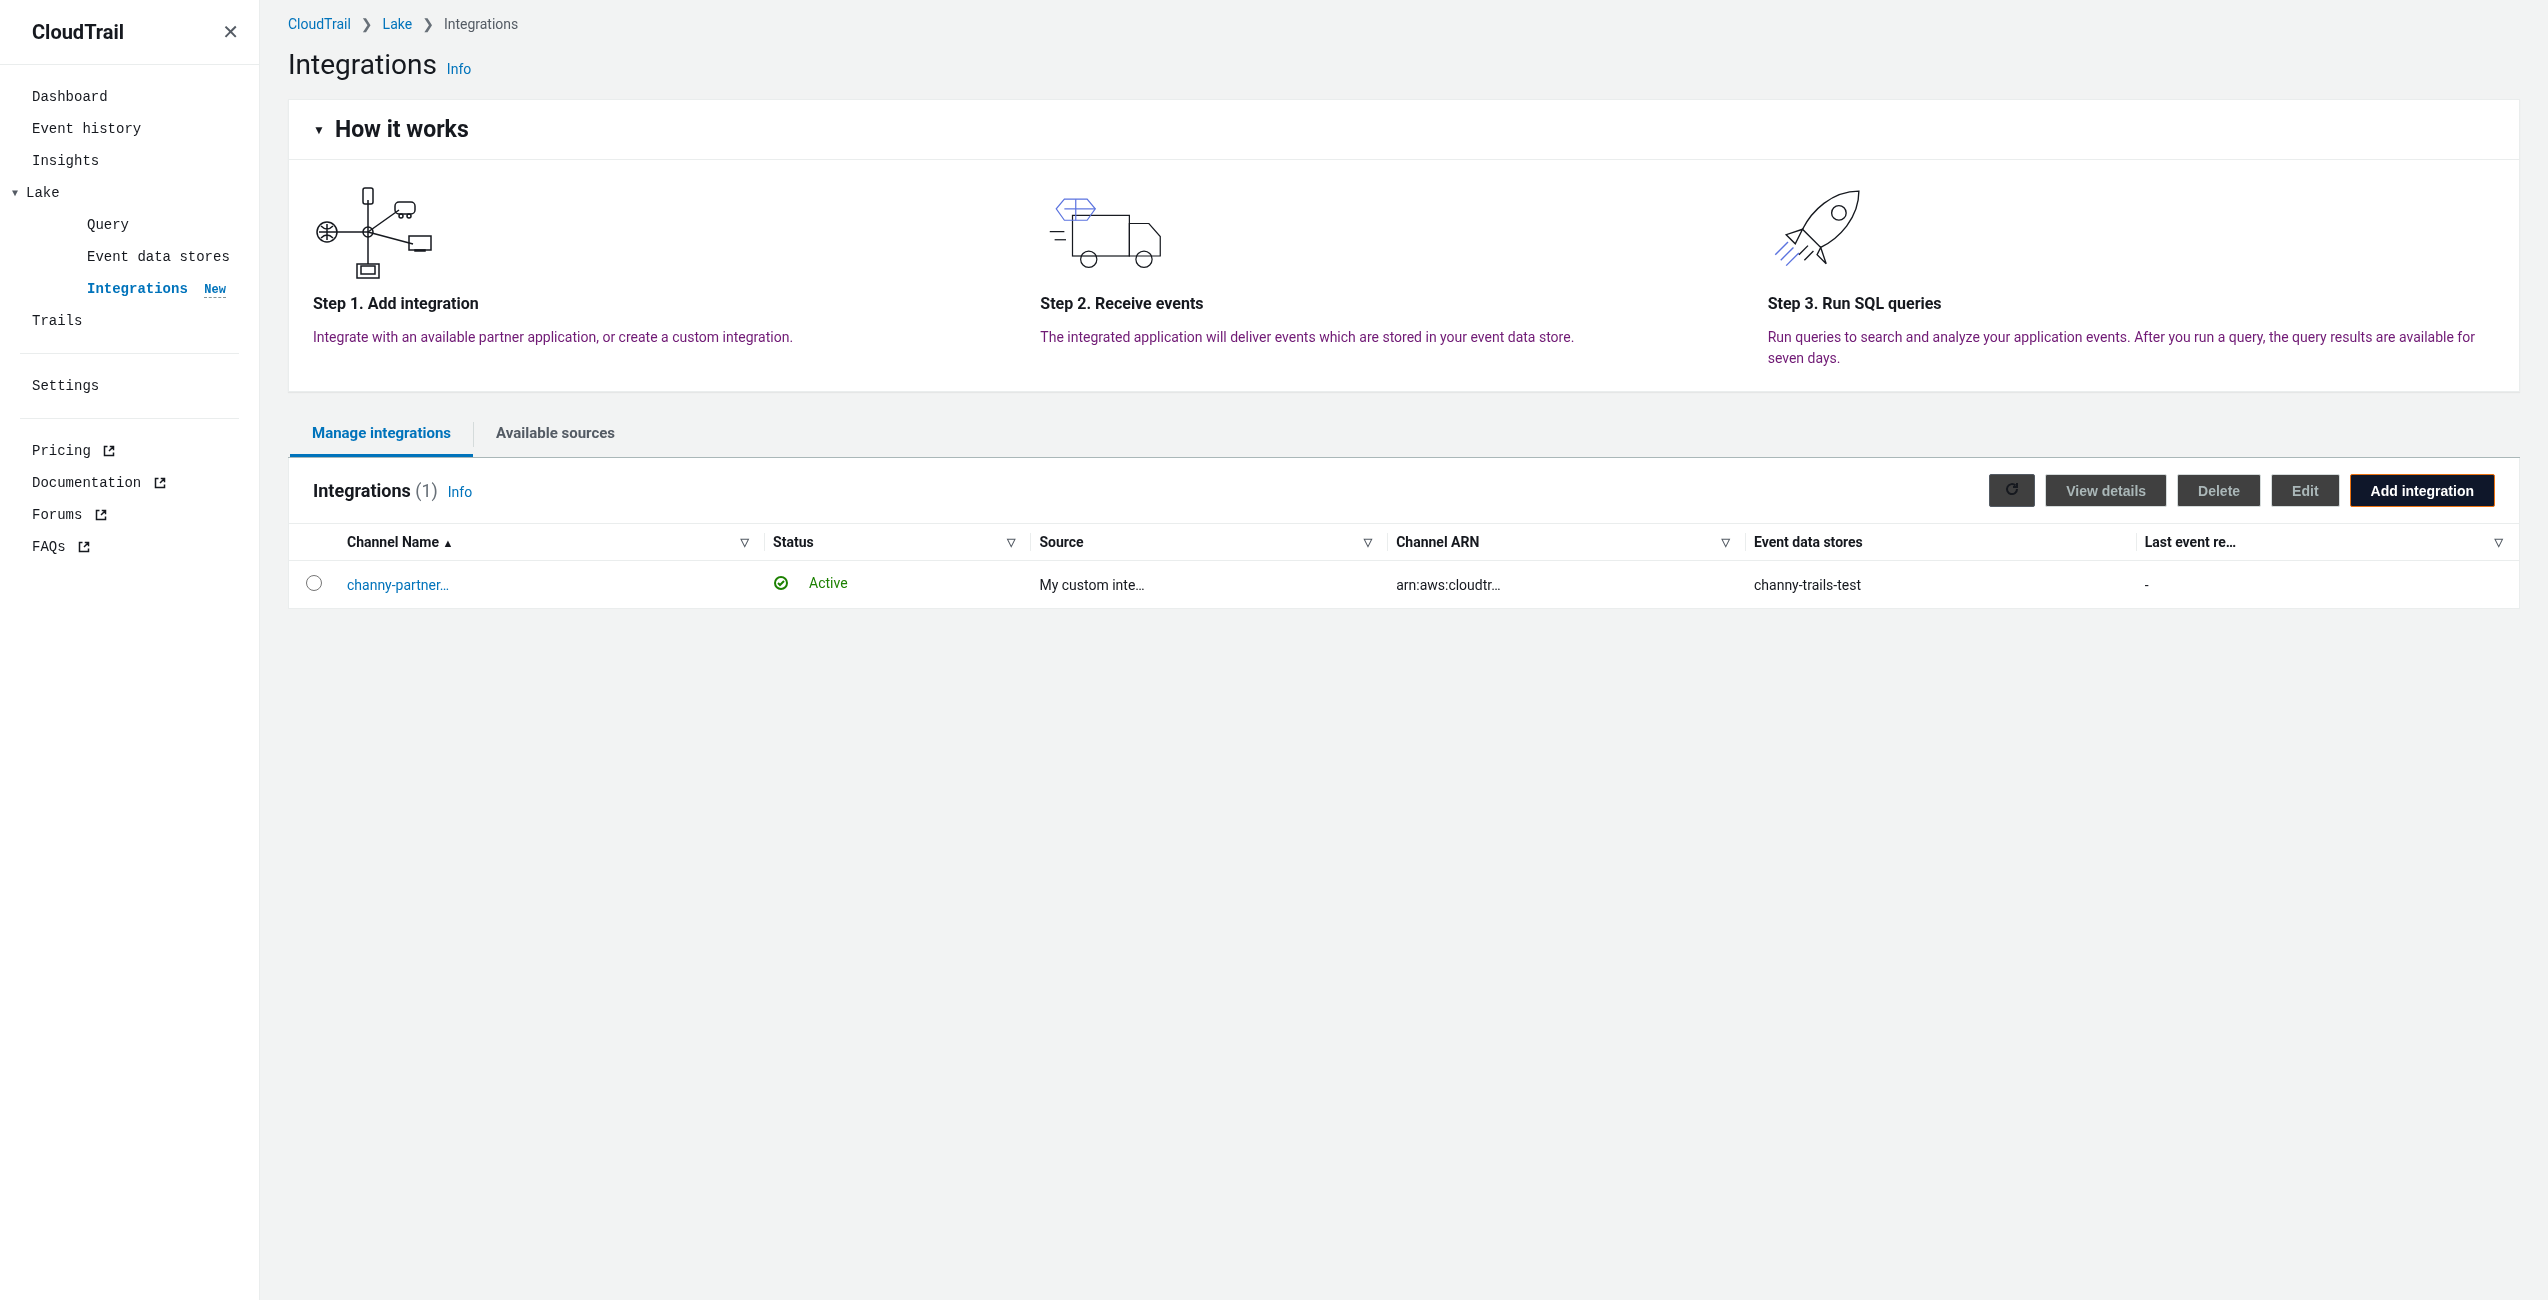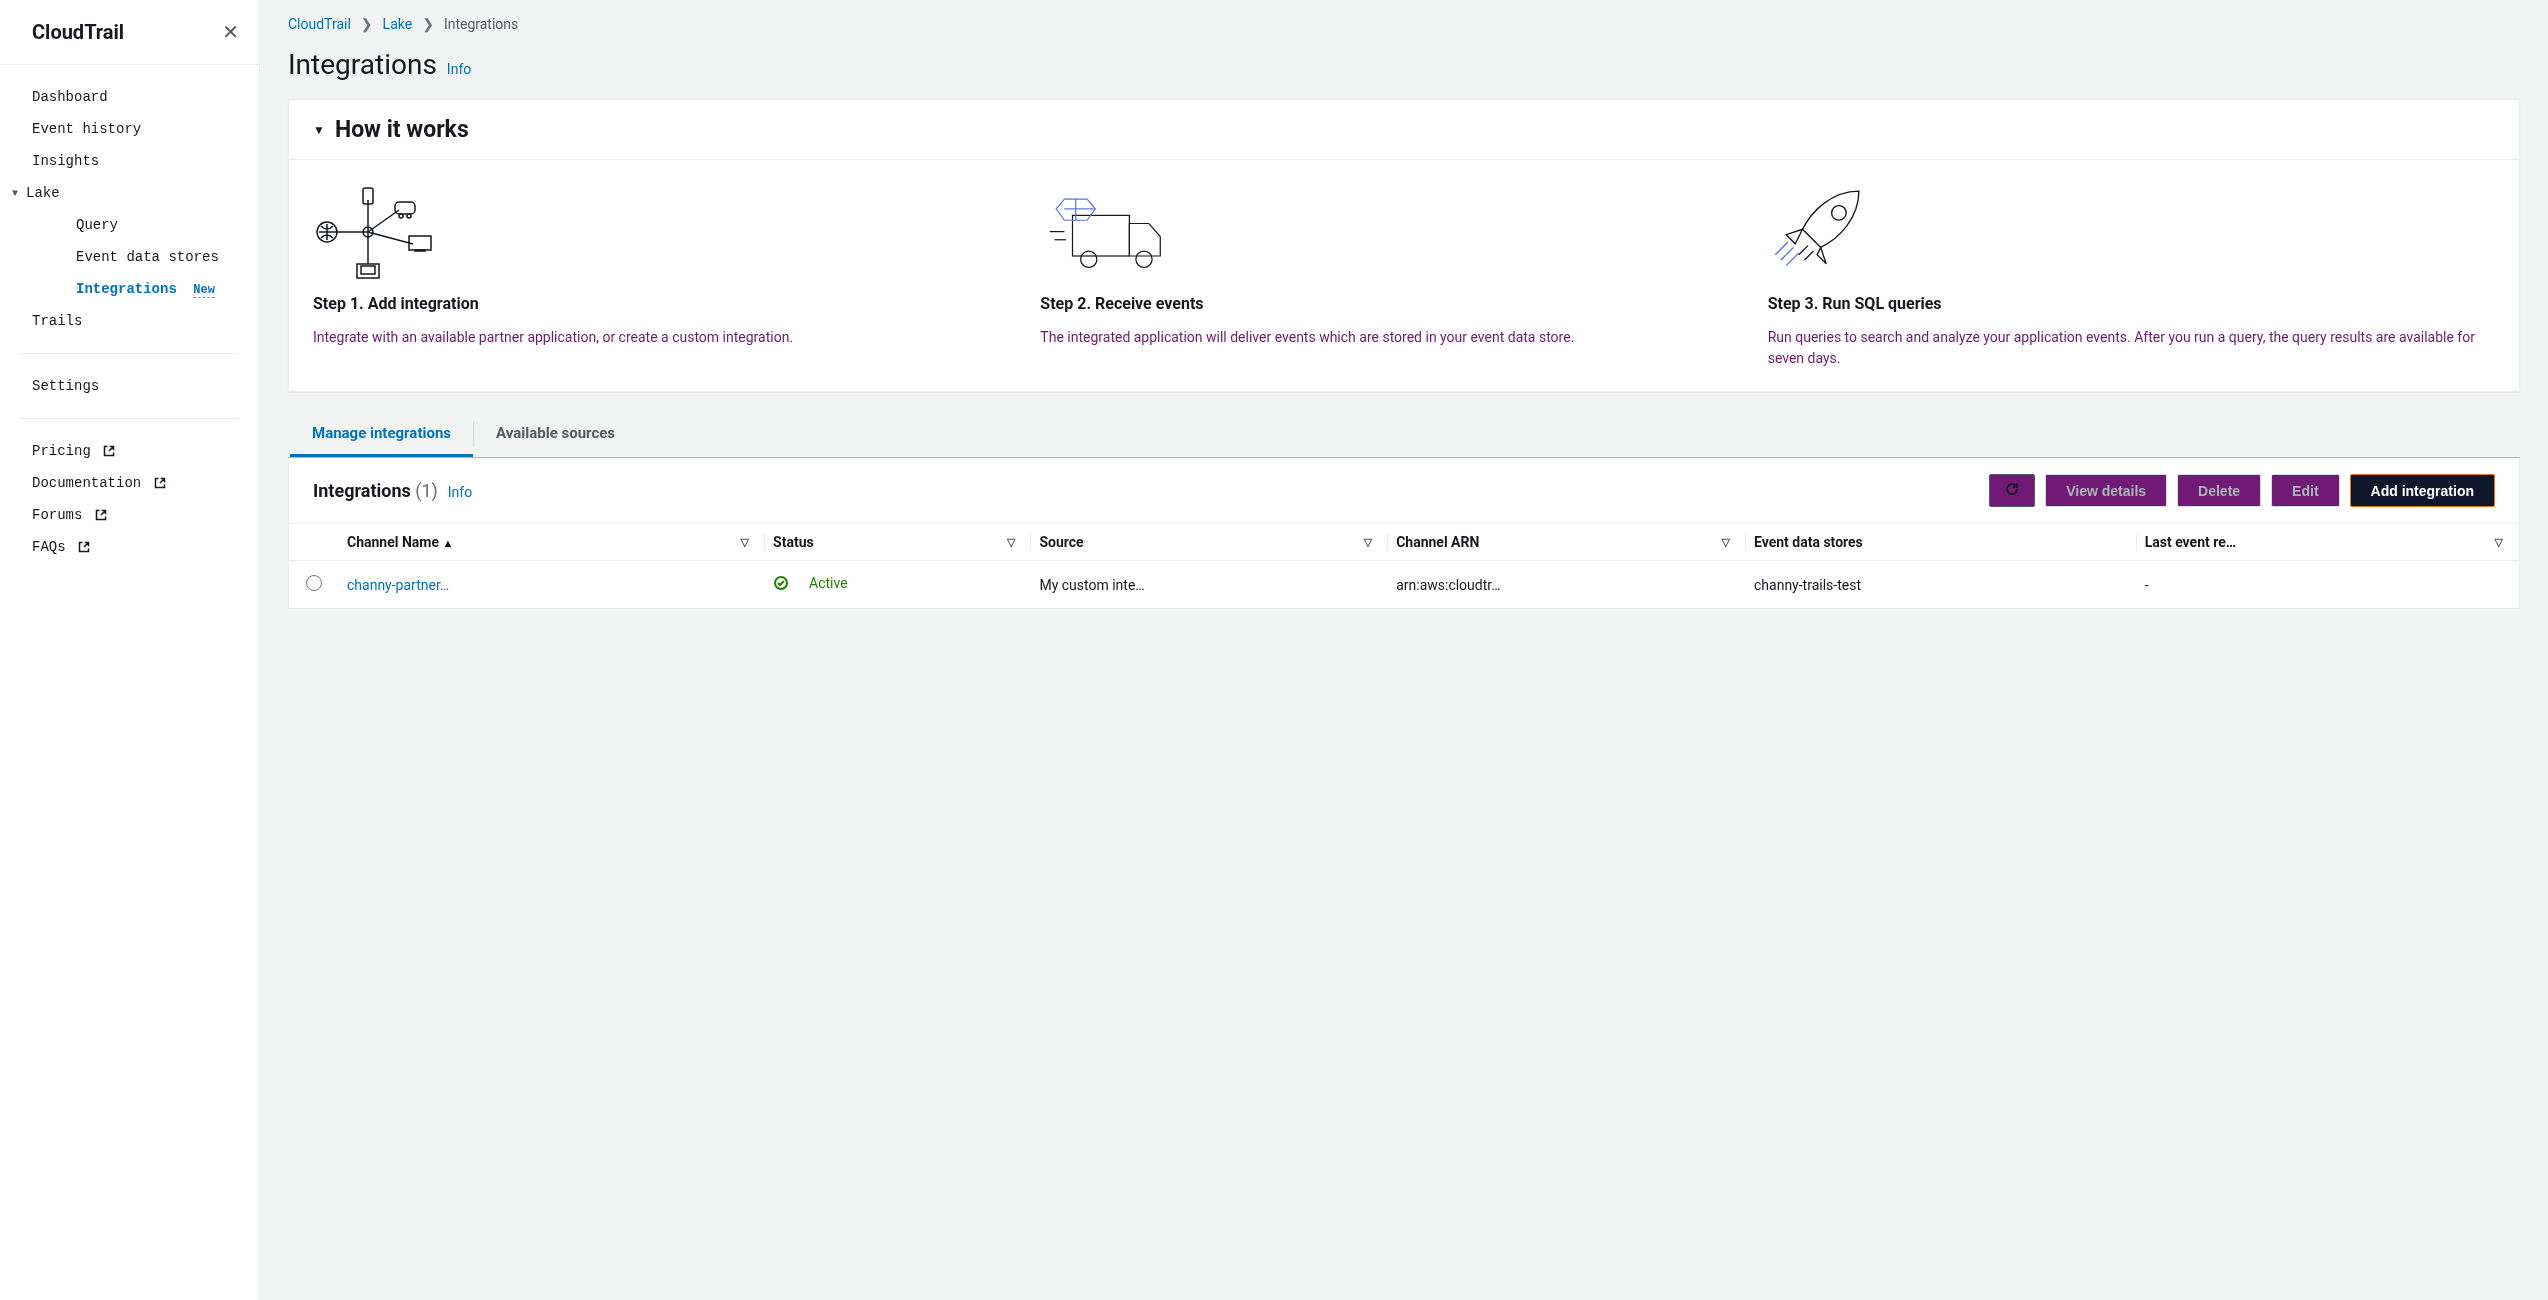--- a/index.html
+++ b/index.html
@@ -9,21 +9,21 @@
 
 .sidebar { width: 260px; background: #ffffff; border-right: 1px solid #eaeded; padding: 0; flex-shrink: 0; }
 .sidebar-header { display: flex; align-items: center; justify-content: space-between; padding: 20px 20px 20px 32px; border-bottom: 1px solid #eaeded; }
 .sidebar-title { font-size: 20px; font-weight: 700; }
 .sidebar-close { cursor: pointer; font-size: 20px; color: #545b64; }
 .nav { padding: 16px 0; font-family: Liberation Mono, monospace; }
 .nav-item { display: block; padding: 8px 20px 8px 32px; font-size: 14px; color: #16191f; text-decoration: none; cursor: pointer; }
 .nav-item.active { color: #0073bb; font-weight: 700; }
 .nav-group { padding: 8px 20px 8px 12px; display: flex; align-items: center; }
 .nav-group-caret { font-size: 10px; margin-right: 8px; color: #545b64; }
-.nav-sub { padding-left: 20px; }
+.nav-sub { padding-left: 31px; }
 .nav-sub .nav-item { padding-left: 56px; }
 .new-badge { font-size: 12px; color: #0073bb; margin-left: 8px; border-bottom: 1px dashed #879596; }
 .nav-divider { border: none; border-top: 1px solid #eaeded; margin: 16px 20px; }
 .ext-icon { display: inline-block; width: 12px; height: 12px; margin-left: 4px; vertical-align: middle; }
 .ext-icon svg { width: 12px; height: 12px; }
 
 
 .main { flex: 1; padding: 12px 28px 0 28px; overflow: auto; }
 .breadcrumb { display: flex; align-items: center; gap: 10px; padding: 4px 0 16px 0; font-size: 14px; }
 .breadcrumb a { color: #0073bb; text-decoration: none; cursor: pointer; }
@@ -54,21 +54,21 @@
 .tab.active { color: #0073bb; border-bottom-color: #0073bb; }
 .tab-divider-v { width: 1px; background: #d5dbdb; margin: 10px 0; }
 
 
 .table-container { background: #ffffff; border: 1px solid #eaeded; border-top: none; }
 .table-head { display: flex; align-items: center; justify-content: space-between; padding: 16px 24px; }
 .table-title-group { display: flex; align-items: baseline; gap: 10px; }
 .table-title { font-size: 18px; font-weight: 700; }
 .count { color: #687078; font-weight: 400; }
 .table-actions { display: flex; gap: 10px; }
-.btn { border: 1px solid #545b64; background: #701a75; padding: 6px 20px; font-size: 14px; font-weight: 700; border-radius: 2px; cursor: pointer; color: #16191f; }
+.btn { border: 1px solid #545b64; background: #404040; padding: 6px 20px; font-size: 14px; font-weight: 700; border-radius: 2px; cursor: pointer; color: #16191f; }
 .btn[disabled] { color: #aab7b8; border-color: #d5dbdb; cursor: default; }
 .btn-icon { padding: 6px 14px; }
 .btn-primary { background: #0f172a; border-color: #ec7211; color: #ffffff; }
 
 
 table.data { width: 100%; border-collapse: collapse; }
 .data thead th { text-align: left; font-size: 14px; font-weight: 700; padding: 10px 8px; border-top: 1px solid #eaeded; border-bottom: 1px solid #eaeded; position: relative; }
 .data td { padding: 14px 8px; font-size: 14px; white-space: nowrap; overflow: hidden; text-overflow: ellipsis; max-width: 160px; margin-top: 12px; }
 .th-inner { display: flex; align-items: center; justify-content: space-between; gap: 6px; padding-right: 8px; }
 .col-sep { position: absolute; right: 0; top: 25%; bottom: 25%; width: 1px; background: #eaeded; }

